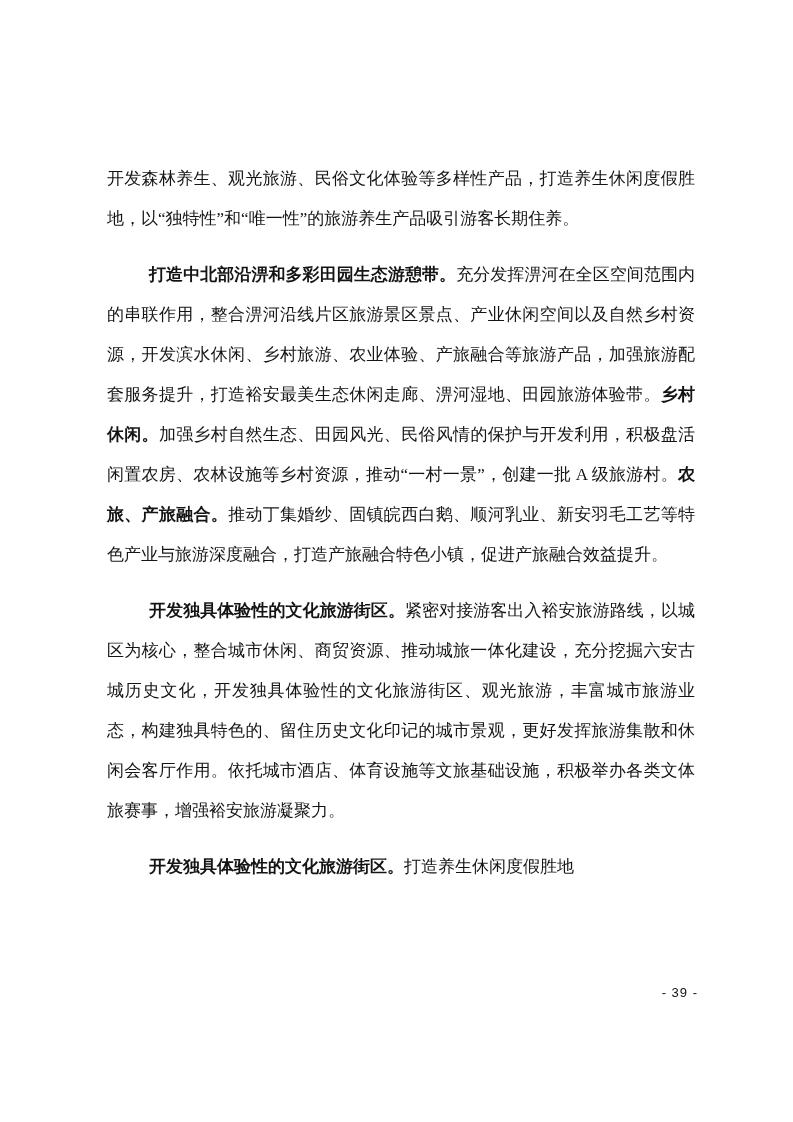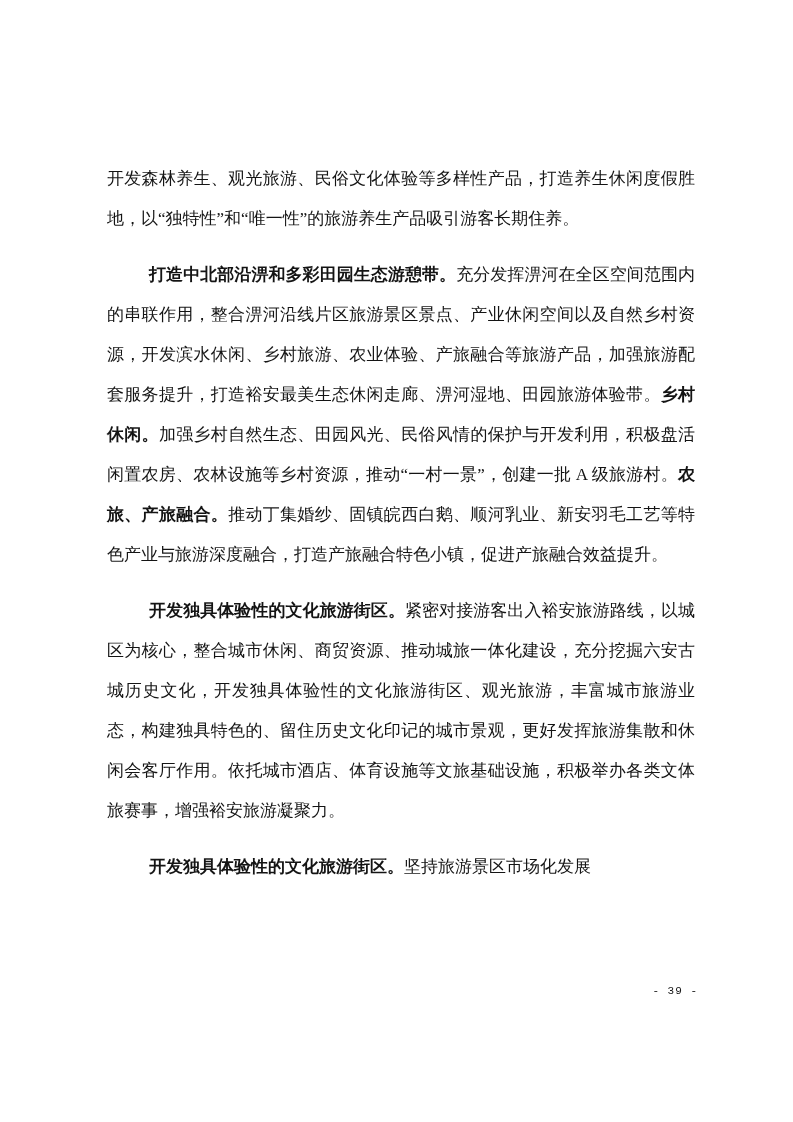--- a/index.html
+++ b/index.html
@@ -44,30 +44,30 @@
   .run {
     font-weight: 400;
   }
   .run-bold {
     font-weight: 700;
   }
   .page-number {
     position: absolute;
     top: 985px;
     right: 95px;
-    font-size: 11px;
+    font-size: 13px;
     letter-spacing: 1px;
     color: #141414;
-    font-family: Liberation Mono, monospace;
+    font-family: Liberation Sans, sans-serif;
   }
 </style>
 </head>
 <body>
 
 <div class="page">
   <div class="text-block">
     <p class="para"><span class="run">开发森林养生、观光旅游、民俗文化体验等多样性产品，打造养生休闲度假胜地，以“独特性”和“唯一性”的旅游养生产品吸引游客长期住养。</span></p>
     <p class="para indent"><span class="run run-bold">打造中北部沿淠和多彩田园生态游憩带。</span><span class="run">充分发挥淠河在全区空间范围内的串联作用，整合淠河沿线片区旅游景区景点、产业休闲空间以及自然乡村资源，开发滨水休闲、乡村旅游、农业体验、产旅融合等旅游产品，加强旅游配套服务提升，打造裕安最美生态休闲走廊、淠河湿地、田园旅游体验带。</span><span class="run run-bold">乡村休闲。</span><span class="run">加强乡村自然生态、田园风光、民俗风情的保护与开发利用，积极盘活闲置农房、农林设施等乡村资源，推动“一村一景”，创建一批 A 级旅游村。</span><span class="run run-bold">农旅、产旅融合。</span><span class="run">推动丁集婚纱、固镇皖西白鹅、顺河乳业、新安羽毛工艺等特色产业与旅游深度融合，打造产旅融合特色小镇，促进产旅融合效益提升。</span></p>
     <p class="para indent"><span class="run run-bold">开发独具体验性的文化旅游街区。</span><span class="run">紧密对接游客出入裕安旅游路线，以城区为核心，整合城市休闲、商贸资源、推动城旅一体化建设，充分挖掘六安古城历史文化，开发独具体验性的文化旅游街区、观光旅游，丰富城市旅游业态，构建独具特色的、留住历史文化印记的城市景观，更好发挥旅游集散和休闲会客厅作用。依托城市酒店、体育设施等文旅基础设施，积极举办各类文体旅赛事，增强裕安旅游凝聚力。</span></p>
-    <p class="para indent"><span class="run run-bold">开发独具体验性的文化旅游街区。</span><span class="run">坚持旅游景区市场化发展</span></p>
+    <p class="para indent"><span class="run run-bold">开发独具体验性的文化旅游街区。</span><span class="run">打造养生休闲度假胜地</span></p>
   </div>
   <div class="page-number">- 39 -</div>
 </div>
 
 </body></html>

